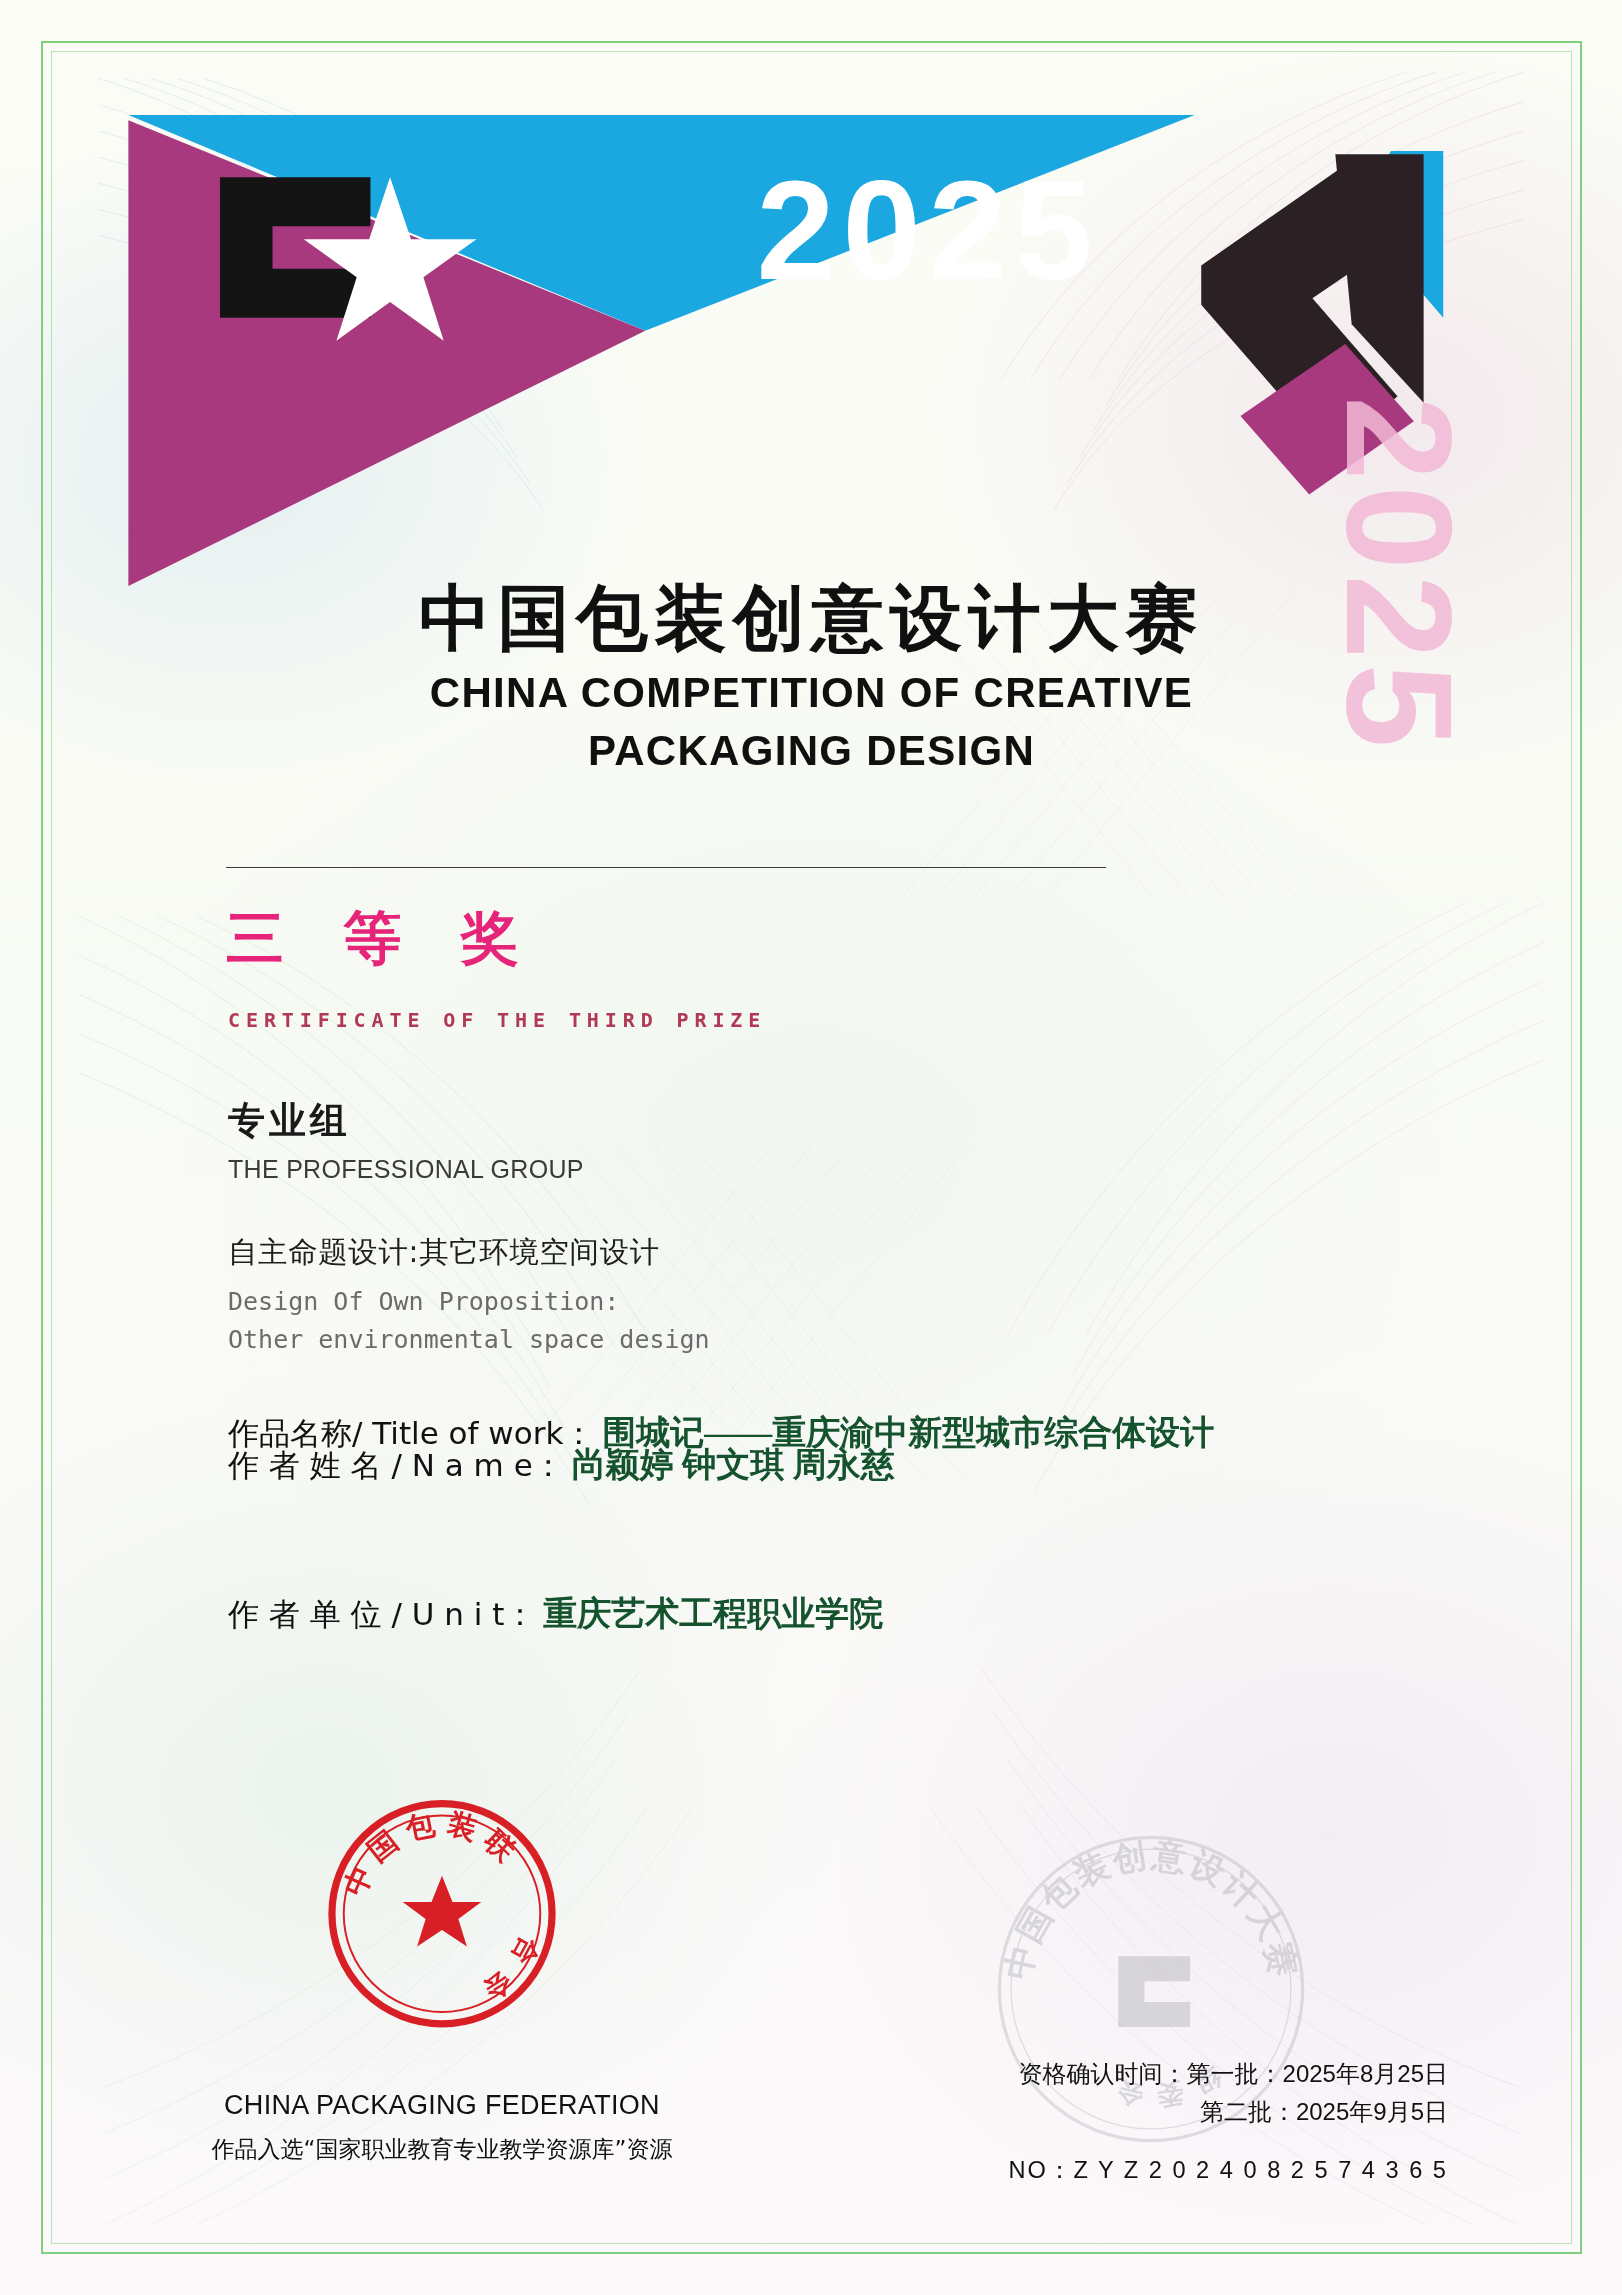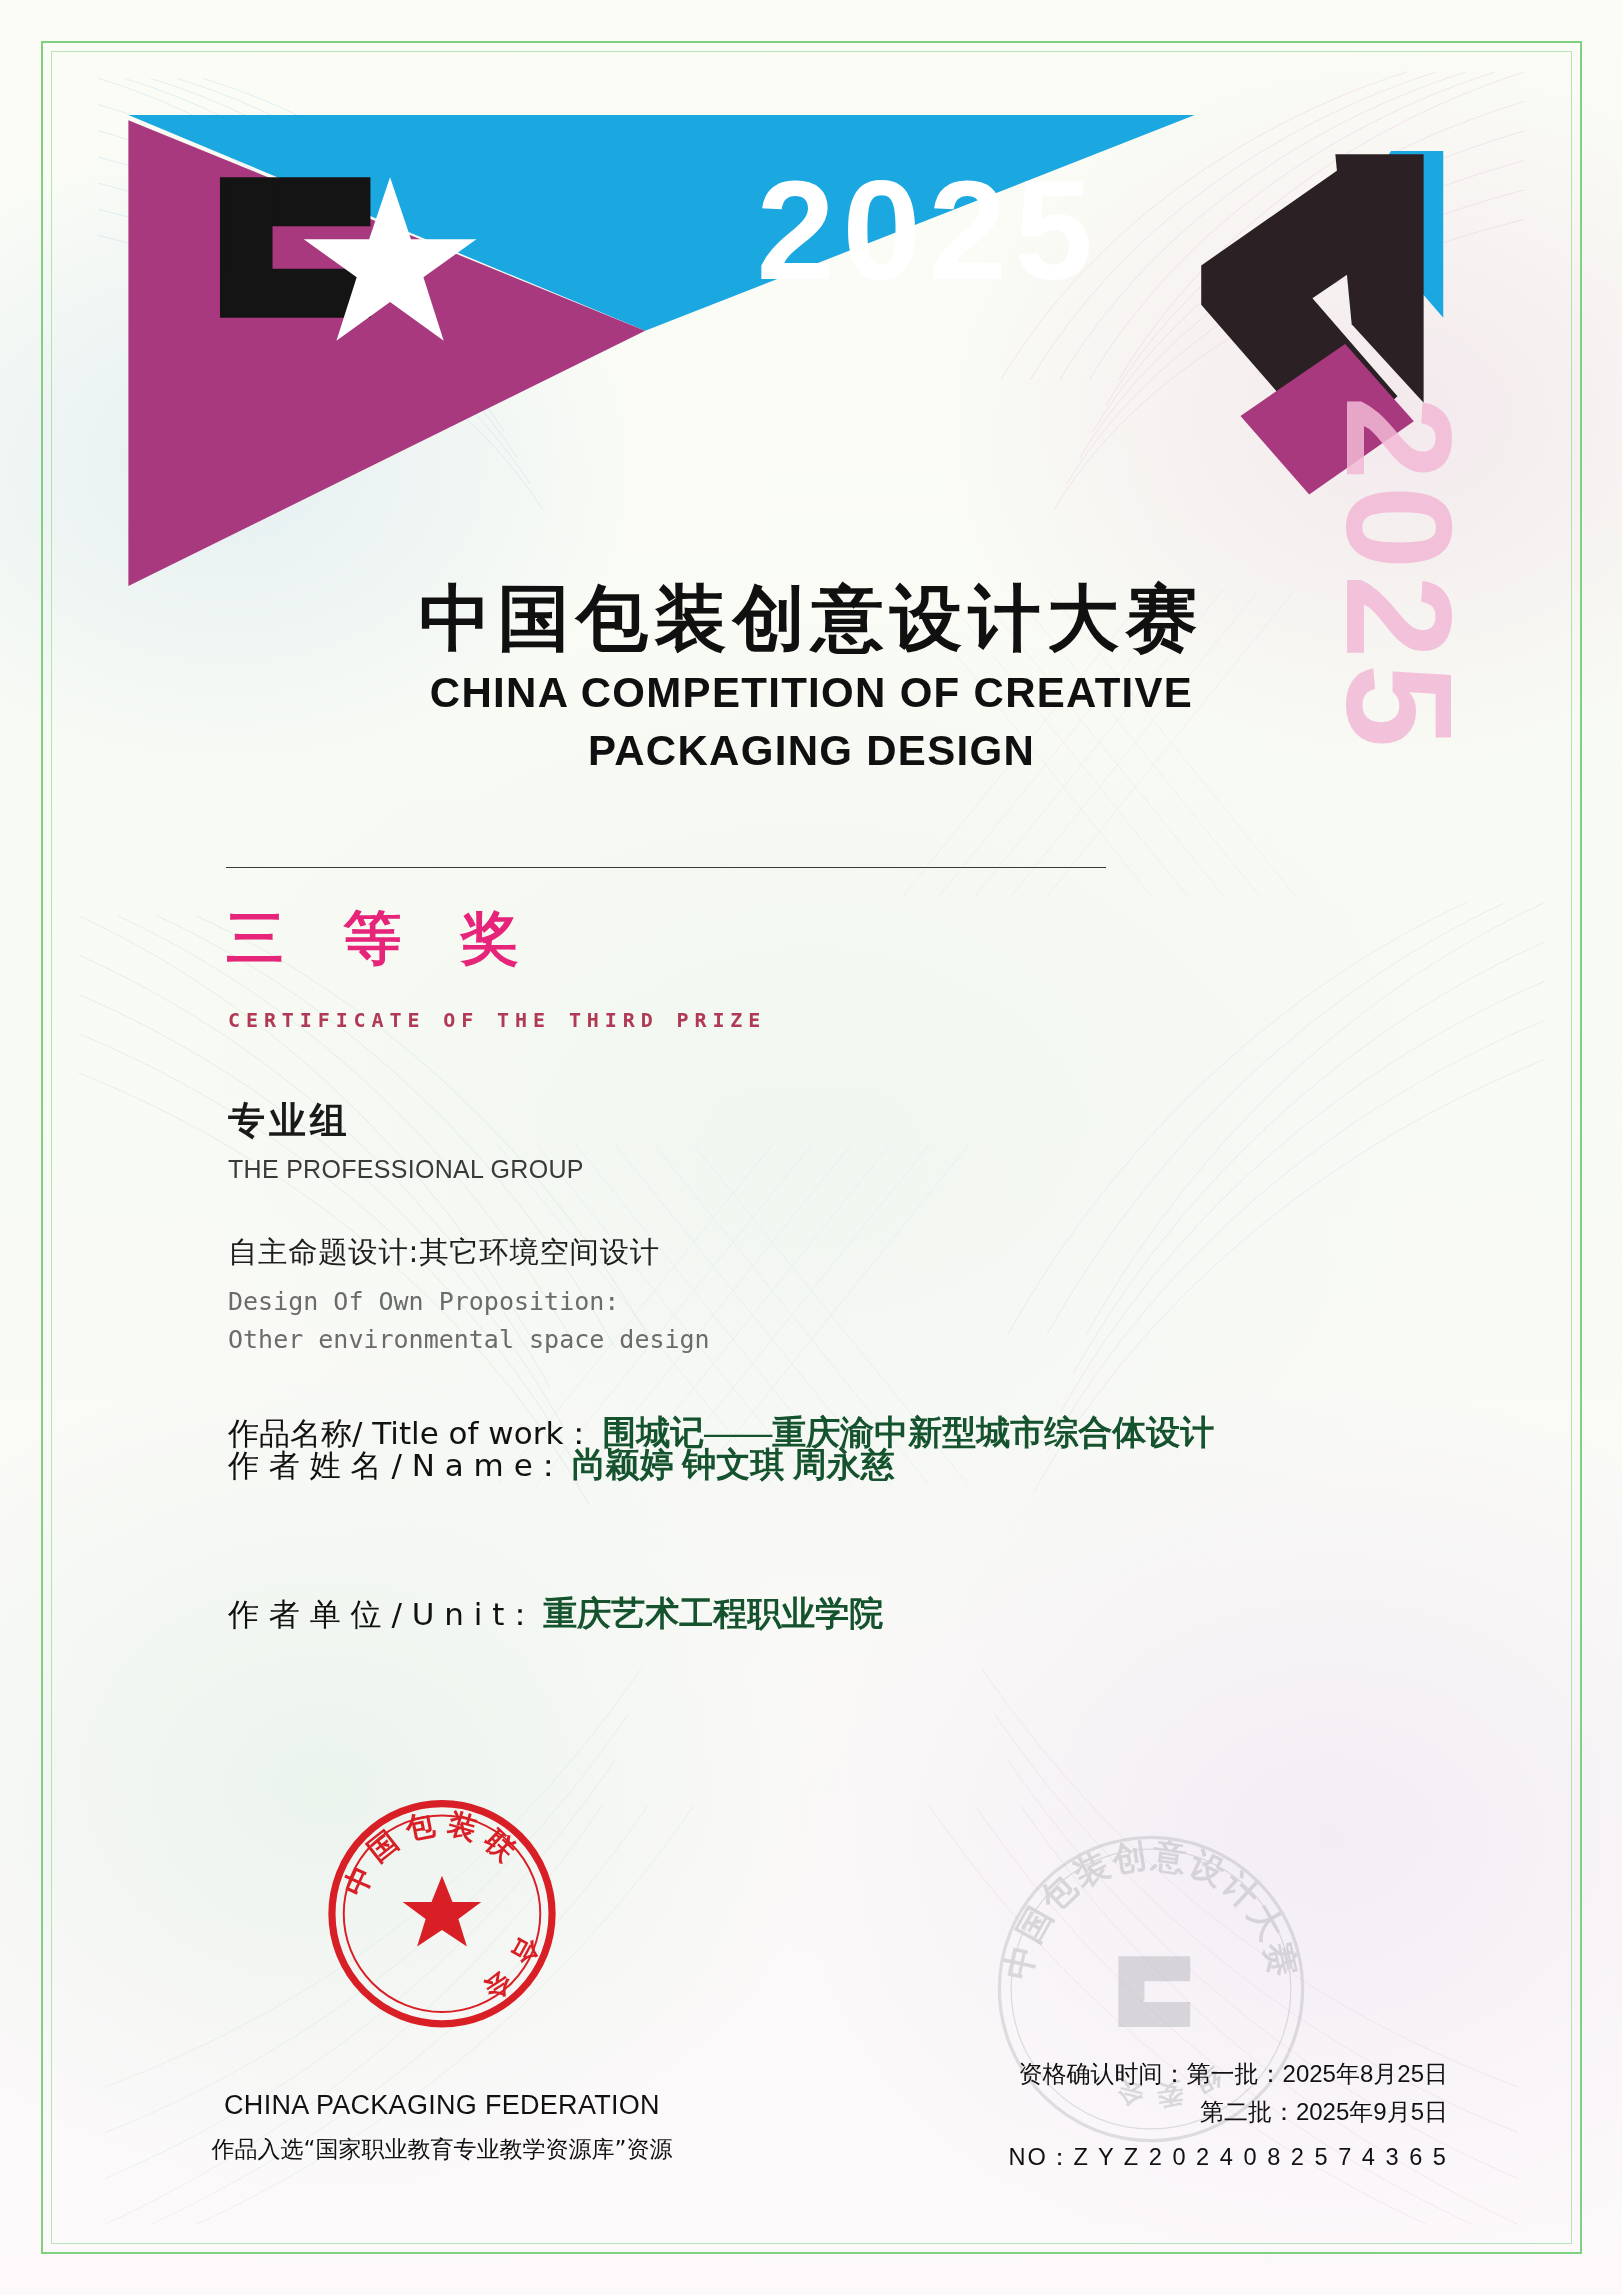--- a/index.html
+++ b/index.html
@@ -238,21 +238,21 @@
     text-align: right;
     font-family: Liberation Sans, sans-serif;
     color: #111;
   }
   .footer-line {
     font-size: 24px;
     line-height: 1.6;
     white-space: nowrap;
   }
   .footer-no {
-    margin-top: 9px;
+    margin-top: 22px;
     font-size: 23.6px;
     letter-spacing: 2px;
     white-space: nowrap;
   }
 
   
   .watermark {
     position: absolute;
     left: 968px;
     top: 1806px;

